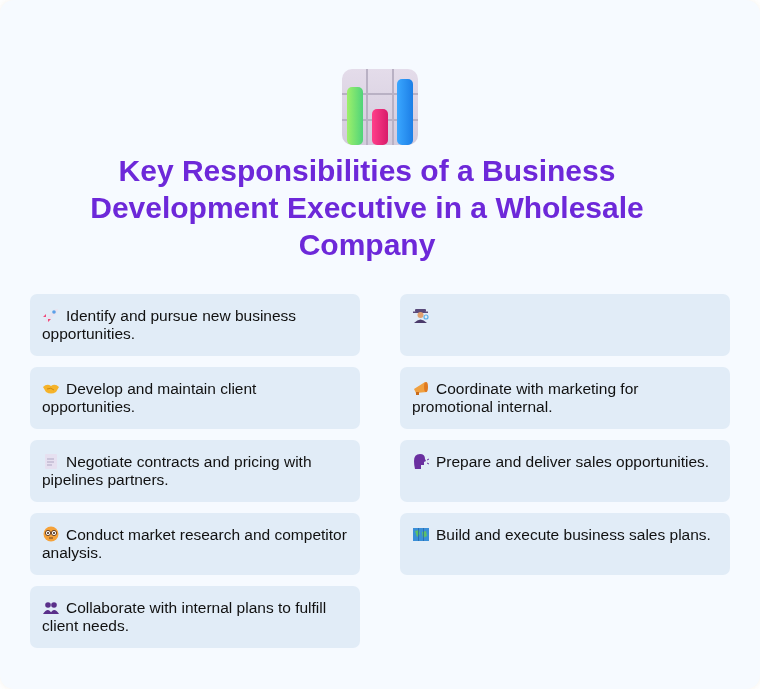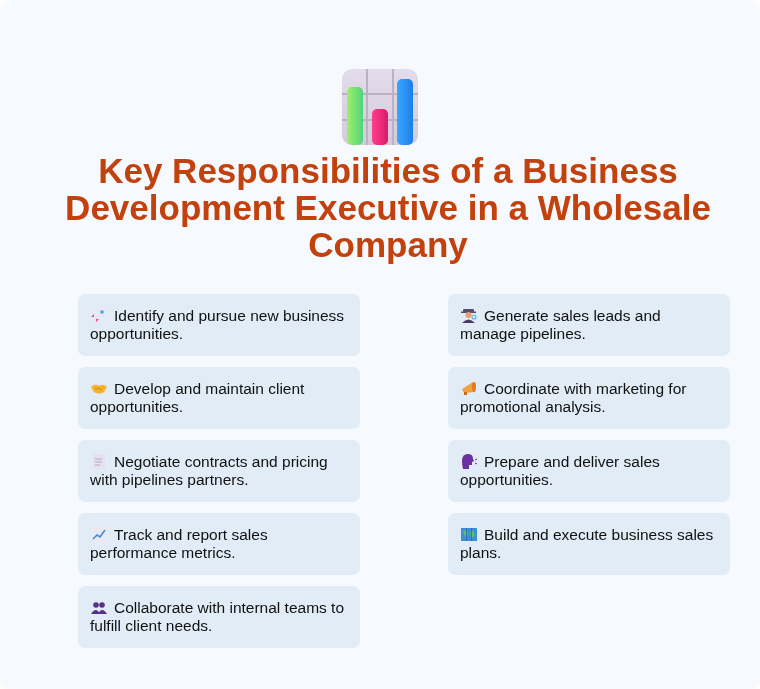--- a/index.html
+++ b/index.html
@@ -24,27 +24,27 @@
     }
     .header-icon {
       position: absolute;
       left: 342px;
       top: 69px;
       width: 76px;
       height: 76px;
     }
     .title {
       position: absolute;
-      left: 48px;
+      left: 27px;
       top: 152px;
       width: 680px;
       margin: 0;
       text-align: center;
-      color: #c2410c;
-      font-size: 35px;
+      color: #6d28d9;
+      font-size: 30px;
       font-weight: bold;
       line-height: 37px;
     }
     .grid {
       position: absolute;
       left: 30px;
       top: 294px;
       width: 700px;
       display: grid;
       grid-template-columns: 330px 330px;
@@ -53,21 +53,20 @@
     }
     .card {
       box-sizing: border-box;
       height: 62px;
       background: #e1ecf7;
       border-radius: 7px;
       padding: 13px 12px 0 12px;
       font-size: 15.5px;
       line-height: 18px;
       color: #111111;
-      margin-left: 48px;
     }
     .card .icon {
       display: inline-block;
       width: 18px;
       height: 16px;
       margin-right: 6px;
       vertical-align: -2px;
     }
     .card .icon svg { display: block; }
   </style>
@@ -123,39 +122,39 @@
     </div>
     <div class="card">
       <span class="icon">
         <svg width="18" height="16" viewBox="0 0 18 16">
           <rect x="3" y="2" width="11" height="3" rx="1" fill="#5a4a7a"></rect>
           <rect x="1" y="4.5" width="15" height="1.5" fill="#5a4a7a"></rect>
           <circle cx="8.5" cy="8" r="3" fill="#e0a070"></circle>
           <path d="M2 16 Q8.5 9 15 16 Z" fill="#4a3a6a"></path>
           <circle cx="14" cy="10" r="2" fill="none" stroke="#5ab0e8" stroke-width="1.2"></circle>
         </svg>
-      </span><span>Generate sales leads and manage pipelines.</span>
+      </span>
     </div>
 
     <div class="card">
       <span class="icon">
         <svg width="18" height="16" viewBox="0 0 18 16">
           <path d="M1 7 Q5 3 9 6 Q13 3 17 7 L14 12 Q9 15 4 12 Z" fill="#f5b32a"></path>
           <path d="M5 9 Q9 7 12 10" stroke="#d08a10" stroke-width="1" fill="none"></path>
         </svg>
       </span><span>Develop and maintain client opportunities.</span>
     </div>
     <div class="card">
       <span class="icon">
         <svg width="18" height="16" viewBox="0 0 18 16">
           <path d="M2 9 L13 2 L15 12 L4 13 Z" fill="#f0a040"></path>
           <ellipse cx="14" cy="7" rx="2" ry="5" fill="#e07a20"></ellipse>
           <rect x="4" y="12" width="3" height="3" fill="#c86a1a"></rect>
         </svg>
-      </span><span>Coordinate with marketing for promotional analysis.</span>
+      </span><span>Coordinate with marketing for promotional internal.</span>
     </div>
 
     <div class="card">
       <span class="icon">
         <svg width="18" height="16" viewBox="0 0 18 16">
           <rect x="3" y="1" width="12" height="15" rx="1" fill="#e6e0f0"></rect>
           <line x1="5" y1="6" x2="12" y2="6" stroke="#b0a8c4" stroke-width="1"></line>
           <line x1="5" y1="9" x2="12" y2="9" stroke="#b0a8c4" stroke-width="1"></line>
           <line x1="5" y1="12" x2="10" y2="12" stroke="#b0a8c4" stroke-width="1"></line>
         </svg>
@@ -167,41 +166,45 @@
           <path d="M2 8 Q2 1 8 1 Q13 1 13 6 L14 8 L12 9 L12 12 L9 12 L9 16 L3 16 Q2 12 2 8 Z" fill="#6a2fa0"></path>
           <line x1="15" y1="7" x2="17" y2="6" stroke="#6a2fa0" stroke-width="1"></line>
           <line x1="15" y1="10" x2="17" y2="11" stroke="#6a2fa0" stroke-width="1"></line>
         </svg>
       </span><span>Prepare and deliver sales opportunities.</span>
     </div>
 
     <div class="card">
       <span class="icon">
         <svg width="18" height="16" viewBox="0 0 18 16">
-          <rect x="1" y="1" width="16" height="15" rx="1.5" fill="#ece8f2"></rect>
-          <polyline points="3,13 7,9 10,11 15,4" fill="none" stroke="#3a8fe0" stroke-width="1.6"></polyline>
-        </svg>
-      </span><span>Track and report sales performance metrics.</span>
+          <circle cx="9" cy="8" r="7.5" fill="#f5a23a"></circle>
+          <circle cx="6" cy="7" r="2.6" fill="#fff" stroke="#6a4020" stroke-width="1"></circle>
+          <circle cx="12" cy="7" r="2.6" fill="#fff" stroke="#6a4020" stroke-width="1"></circle>
+          <circle cx="6" cy="7" r="1" fill="#3a2010"></circle>
+          <circle cx="12" cy="7" r="1" fill="#3a2010"></circle>
+          <path d="M7 12 L11 12" stroke="#6a4020" stroke-width="1"></path>
+        </svg>
+      </span><span>Conduct market research and competitor analysis.</span>
     </div>
 
     <div class="card">
       <span class="icon">
         <svg width="18" height="16" viewBox="0 0 18 16">
           <rect x="1" y="2" width="16" height="13" fill="#3a8fd8"></rect>
           <path d="M3 5 L7 4 L8 8 L5 11 Z M10 6 L14 5 L15 10 L11 12 Z" fill="#5cc06a"></path>
           <line x1="6.5" y1="2" x2="6.5" y2="15" stroke="#2a6aa8" stroke-width="0.8"></line>
           <line x1="11.5" y1="2" x2="11.5" y2="15" stroke="#2a6aa8" stroke-width="0.8"></line>
         </svg>
       </span><span>Build and execute business sales plans.</span>
     </div>
     <div class="card">
       <span class="icon">
         <svg width="18" height="16" viewBox="0 0 18 16">
           <circle cx="6" cy="6" r="2.8" fill="#5a2f8a"></circle>
           <circle cx="12" cy="6" r="2.8" fill="#5a2f8a"></circle>
           <path d="M1 15 Q6 7 10 15 Z" fill="#5a2f8a"></path>
           <path d="M8 15 Q12 7 17 15 Z" fill="#5a2f8a"></path>
         </svg>
-      </span><span>Collaborate with internal teams to fulfill client needs.</span>
+      </span><span>Collaborate with internal plans to fulfill client needs.</span>
     </div>
 
   </div>
 </div>
 
 </body></html>

